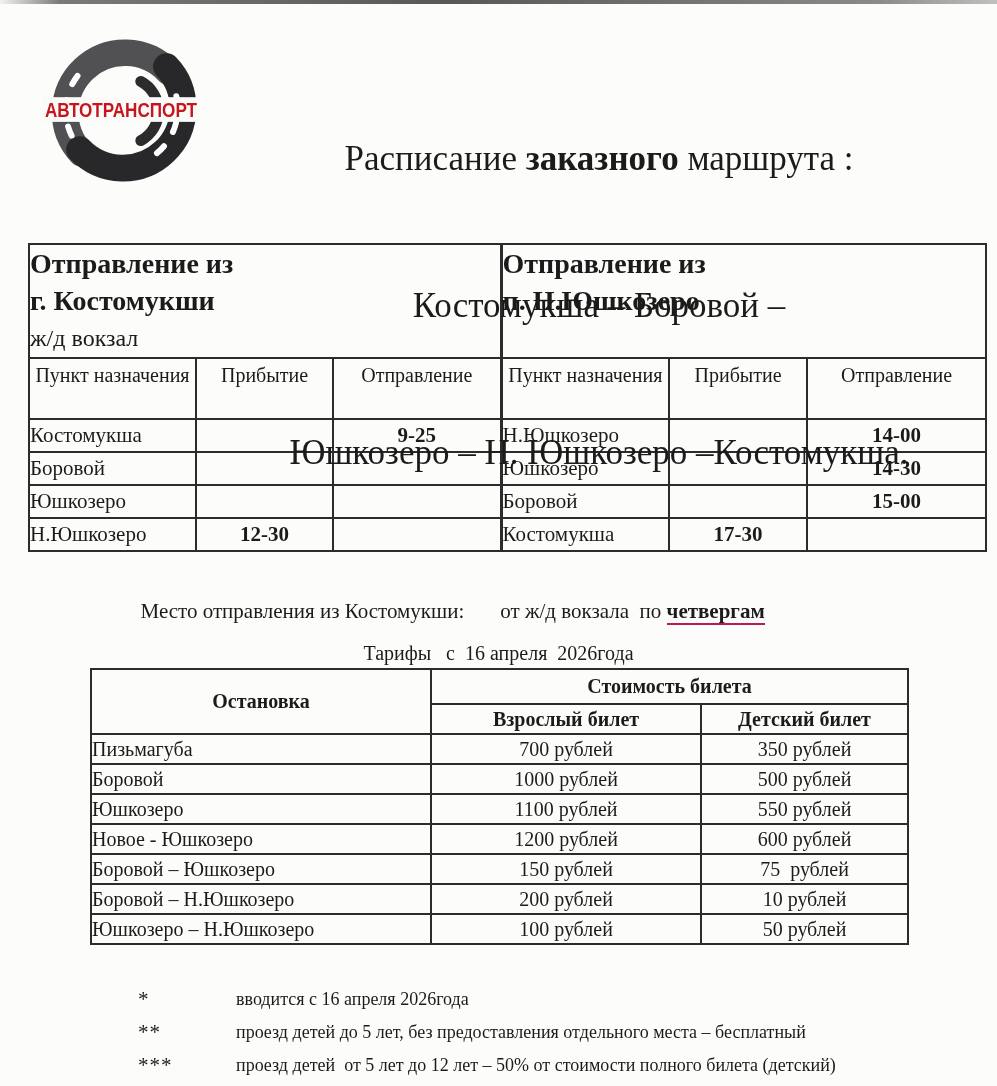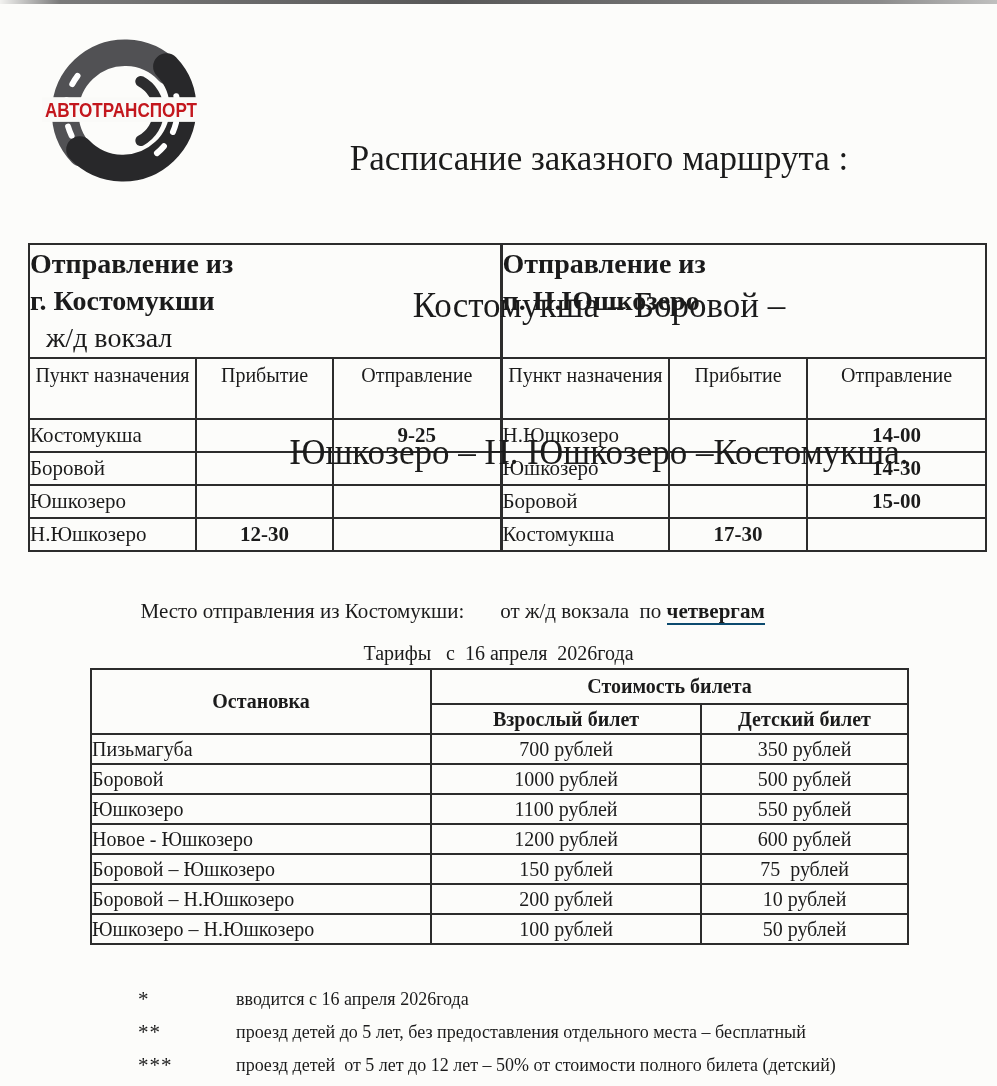--- a/index.html
+++ b/index.html
@@ -16,39 +16,39 @@
     background:linear-gradient(90deg,#f2f2f0 0%,#7a7a7a 6%,#585858 45%,#8a8a8a 88%,#c0c0bf 100%);
   }
   
   .header-block{position:relative;height:243px;margin-left:24px;}
   .logo{position:absolute;left:18px;top:26px;width:158px;height:172px;}
   .title-block{
     position:absolute;left:190px;top:36px;width:770px;
     text-align:center;font-size:35px;line-height:49px;
     white-space:pre-wrap;
   }
-  .title-bold{font-weight:normal;}
+  .title-bold{font-weight:bold;}
   
   table{border-collapse:collapse;table-layout:fixed;}
   .sched{margin-left:28px;width:957px;}
   .sched th,.sched td{border:2px solid #2c2c2c;padding:0;overflow:hidden;}
   .sched .half-split{border-right:3px solid #2c2c2c;}
   .big-head{height:112px;vertical-align:top;text-align:left;font-weight:normal;}
   .big-head .bh-line{font-weight:bold;font-size:28px;line-height:37px;}
-  .big-head .bh-sub{font-weight:normal;font-size:28px;line-height:38px;padding-left:16px;}
+  .big-head .bh-sub{font-weight:normal;font-size:24px;line-height:38px;}
   .big-head{padding-top:6px;}
   .col-head th{height:56px;vertical-align:top;text-align:center;
     font-weight:normal;font-size:20px;line-height:26px;padding-top:3px;}
   .sched td{height:31px;font-size:21px;margin-left:8px;}
   .dest{ text-align:left;padding-left:6px;}
   .time{text-align:center;font-weight:bold;}
   
   .note{margin:22px 0 0 130px;font-size:21px;white-space:pre-wrap;}
   .note-gap{margin-left:36px;}
-  .note-bold{font-weight:bold;border-bottom:2px solid #0c4a6e;}
+  .note-bold{font-weight:bold;border-bottom:2px solid #be185d;}
   
   .tariff-title{margin:18px 0 0 90px;width:817px;text-align:center;
     font-size:20px;white-space:pre-wrap;}
   .tariff{margin:3px 0 0 90px;width:817px;}
   .tariff th,.tariff td{border:2px solid #2c2c2c;padding:0;white-space:pre-wrap;}
   .tariff th{font-size:20px;font-weight:bold;text-align:center;}
   .tariff .th-top{height:33px;}
   .tariff .th-sub{height:28px;}
   .tariff td{height:28px;font-size:20px;}
   .stop{ text-align:left;padding-left:8px;}

